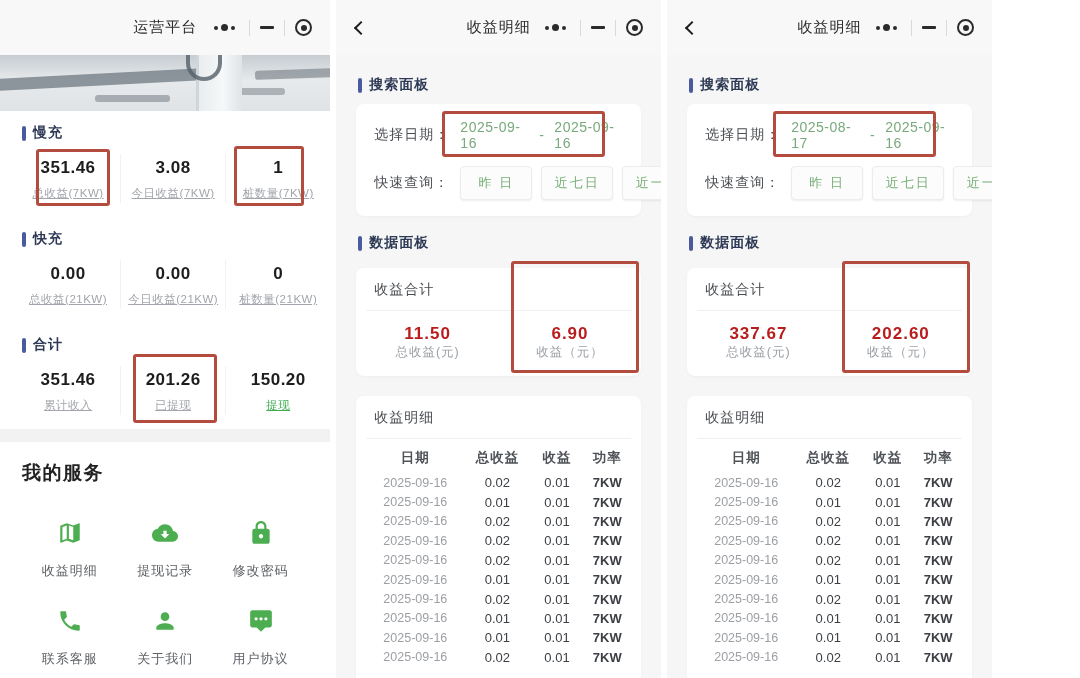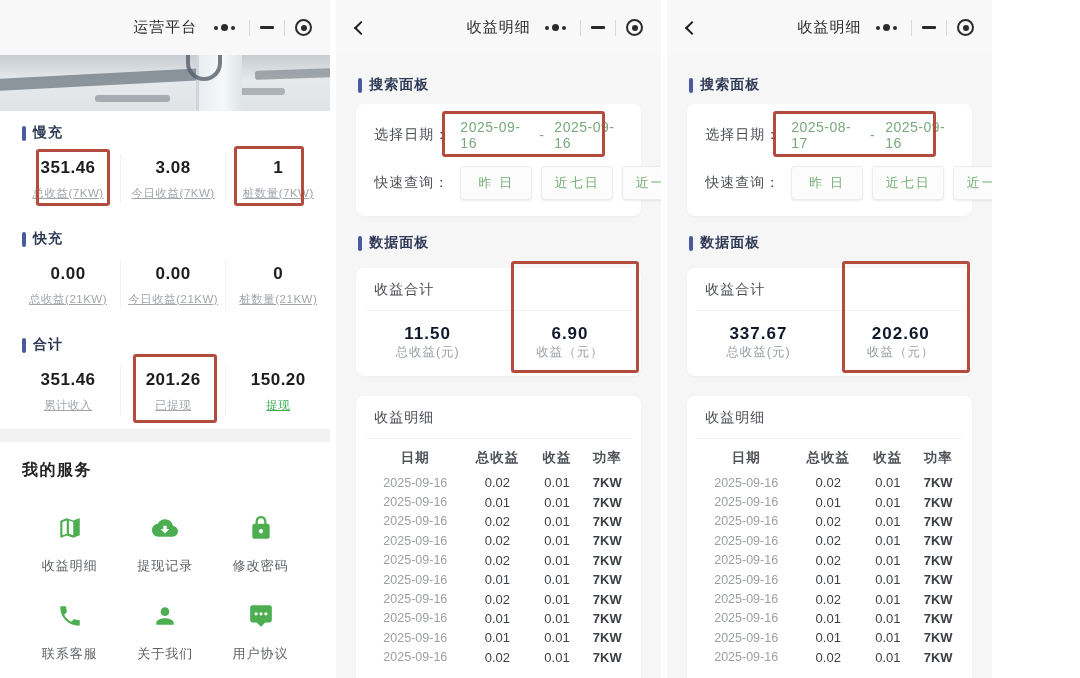--- a/index.html
+++ b/index.html
@@ -42,21 +42,21 @@
   .stat { flex:1; text-align:center; position:relative; padding:4px 0 2px; }
   .stat + .stat { border-left:1px solid #f1f1f1; }
   .stat .val { font-size:17px; font-weight:bold; color:#1d1d1d; letter-spacing:.5px; }
   .stat .lab { font-size:11.5px; color:#a2a5ab; margin-top:8px; letter-spacing:.5px;text-decoration:underline; }
   .stat .lab.link { color:#3fae52; cursor:pointer; }
 
   .rb { position:absolute; border:3px solid #b34c3f; border-radius:3px; pointer-events:none; z-index:5; }
 
   .gap { height:13px; background:#f2f2f3; }
   .services { background:#fff; padding:18px 22px 0 22px; height:100%; }
-  .services .sv-title { font-size:16px; font-weight:bold; color:#222; letter-spacing:1.5px; }
+  .services .sv-title { font-size:19px; font-weight:bold; color:#222; letter-spacing:1.5px; }
   .sv-grid { display:flex; flex-wrap:wrap; margin-top:6px; }
   .sv-item { width:33.33%; text-align:center; padding-top:26px; cursor:pointer; }
   .sv-icon { width:30px; height:30px; margin:0 auto; display:flex; align-items:center; justify-content:center; }
   .sv-icon svg { width:26px; height:26px; fill:#4cae50; }
   .sv-label { font-size:13px; color:#5c5f63; margin-top:14px; letter-spacing:1px; }
 
   
   .d-body { padding:8px 0 0 0; }
   .card { background:#fff; border-radius:8px; margin:10px 20px 0 20px; box-shadow:0 1px 3px rgba(0,0,0,.04); position:relative; }
   .search-card { padding:14px 18px 16px 18px; }
@@ -64,21 +64,21 @@
   .form-label { font-size:14px; color:#4a4d52; letter-spacing:1px; width:86px; flex:none; }
   .dates { display:flex; align-items:center; gap:10px; font-size:14px; color:#79a97c; letter-spacing:.5px; cursor:pointer; }
   .quick-row { margin-top:14px; }
   .qbtns { display:flex; gap:9px; }
   .qbtn { background:#fcfcfc; border:1px solid #ececec; box-shadow:0 1px 2px rgba(0,0,0,.07); border-radius:4px; font-size:13px; color:#77b077; padding:7px 0; width:72px; text-align:center; letter-spacing:2px; cursor:pointer; }
 
   .card-title { font-size:14px; color:#4a4d52; letter-spacing:1px; padding:13px 18px 11px 18px; }
   .card-div { height:1px; background:#f1f1f1; margin:0 10px; }
   .sum-stats { display:flex; padding:13px 0 15px 0; }
   .sum-stat { flex:1; text-align:center; }
-  .sum-stat .val { font-size:17px; font-weight:bold; color:#0f172a; letter-spacing:1px; }
+  .sum-stat .val { font-size:17px; font-weight:bold; color:#b91c1c; letter-spacing:1px; }
   .sum-stat .lab { font-size:12.5px; color:#9ba0a6; letter-spacing:1px; }
 
   .tbl { padding:4px 10px 0 10px; }
   .trow { display:flex; align-items:center; height:19.4px; }
   .trow.head { height:30px; }
   .trow span { display:block; text-align:center; }
   .c1 { width:37%; } .c2 { width:25%; } .c3 { width:20%; } .c4 { width:18%; }
   .trow.head span { font-size:13.5px; color:#4f5358; font-weight:bold; letter-spacing:1px; }
   .trow .c1 { font-size:12.5px; color:#9c9fa4; }
   .trow .c2, .trow .c3 { font-size:13px; color:#3c3f44; }

